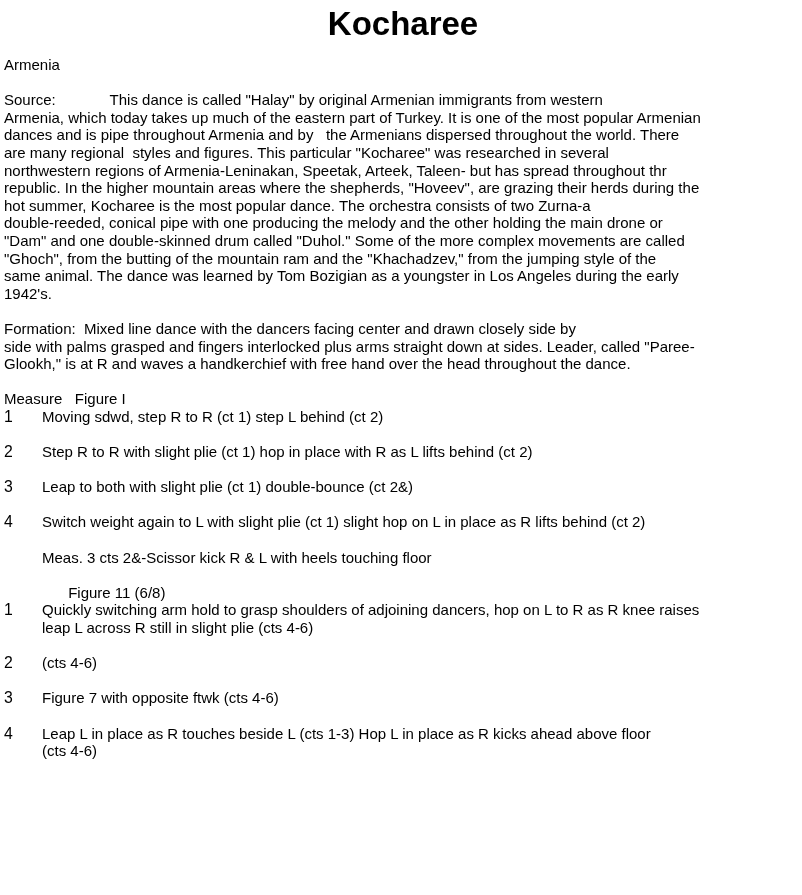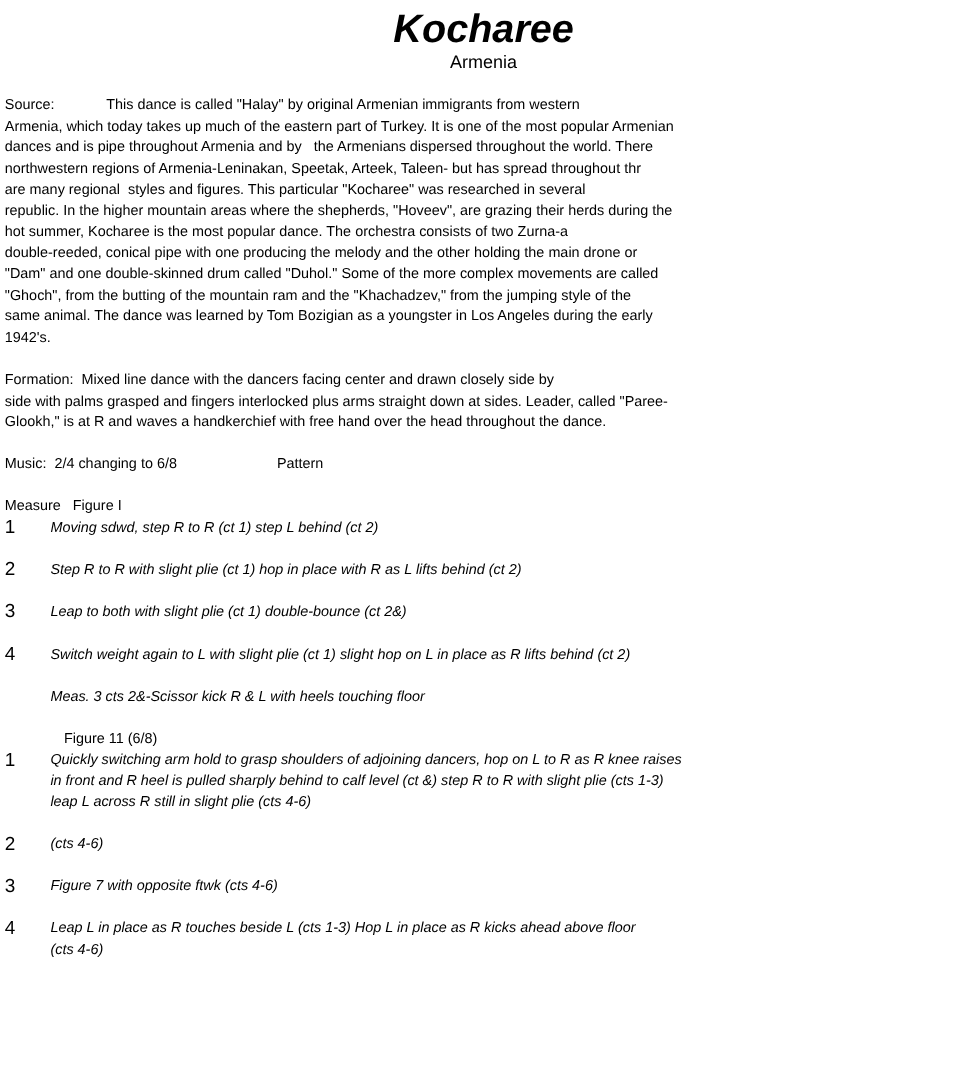--- a/index.html
+++ b/index.html
@@ -11,76 +11,74 @@
     overflow: hidden;
   }
   .page { width: 802px; height: 895px; padding-left: 4px; }
   .title {
     margin-top: 4px;
     text-align: center;
     font-size: 33px;
     font-weight: bold;
     line-height: 40px;
     letter-spacing: 0px;
-    font-style: italic;
   }
   .subtitle {
-    text-align: center;
     font-size: 15px;
     line-height: 17.6px;
+    margin-top: 12px;
   }
   .line {
-    font-size: 12px;
+    font-size: 15px;
     line-height: 17.6px;
     white-space: pre;
   }
   .gap-above { margin-top: 17.6px; }
   .step { display: flex; }
   .step + .step { margin-top: 17.6px; }
   .step-num {
     width: 38px;
     flex: 0 0 38px;
     font-size: 15.8px;
     line-height: 17.6px;
     white-space: pre;
   }
-  .step-text { flex: 1 1 auto; font-style: italic; }
-  .indented { margin-left: 46px; }
+  .step-text { flex: 1 1 auto; }
+  .indented { margin-left: 60px; }
 </style>
 </head>
 <body>
 
 <div class="page">
 
   <div class="title">Kocharee</div>
   <div class="subtitle">Armenia</div>
 
   <div class="gap-above">
       <div class="line">Source:             This dance is called "Halay" by original Armenian immigrants from western</div>
       <div class="line">Armenia, which today takes up much of the eastern part of Turkey. It is one of the most popular Armenian</div>
       <div class="line">dances and is pipe throughout Armenia and by   the Armenians dispersed throughout the world. There</div>
+      <div class="line">are many regional  styles and figures. This particular "Kocharee" was researched in several</div>
       <div class="line">northwestern regions of Armenia-Leninakan, Speetak, Arteek, Taleen- but has spread throughout thr</div>
-      <div class="line">are many regional  styles and figures. This particular "Kocharee" was researched in several</div>
       <div class="line">republic. In the higher mountain areas where the shepherds, "Hoveev", are grazing their herds during the</div>
       <div class="line">hot summer, Kocharee is the most popular dance. The orchestra consists of two Zurna-a</div>
       <div class="line">double-reeded, conical pipe with one producing the melody and the other holding the main drone or</div>
       <div class="line">"Dam" and one double-skinned drum called "Duhol." Some of the more complex movements are called</div>
       <div class="line">"Ghoch", from the butting of the mountain ram and the "Khachadzev," from the jumping style of the</div>
       <div class="line">same animal. The dance was learned by Tom Bozigian as a youngster in Los Angeles during the early</div>
       <div class="line">1942's.</div>
     </div>
 
 
   <div class="gap-above">
       <div class="line">Formation:  Mixed line dance with the dancers facing center and drawn closely side by</div>
       <div class="line">side with palms grasped and fingers interlocked plus arms straight down at sides. Leader, called "Paree-</div>
       <div class="line">Glookh," is at R and waves a handkerchief with free hand over the head throughout the dance.</div>
     </div>
 
-  <div class="line gap-above">Music:  2/4 changing to 6/8                         Pattern</div>
 
   <div class="line gap-above">Measure   Figure I</div>
 
   <div>
       <div class="step">
         <div class="step-num">1</div>
         <div class="step-text">
           <div class="line">Moving sdwd, step R to R (ct 1) step L behind (ct 2)</div>
         </div>
       </div>
@@ -111,21 +109,20 @@
       </div>
   </div>
 
   <div class="line gap-above indented"> Figure 11 (6/8)</div>
 
   <div>
       <div class="step">
         <div class="step-num">1</div>
         <div class="step-text">
           <div class="line">Quickly switching arm hold to grasp shoulders of adjoining dancers, hop on L to R as R knee raises</div>
-          <div class="line">in front and R heel is pulled sharply behind to calf level (ct &amp;) step R to R with slight plie (cts 1-3)</div>
           <div class="line">leap L across R still in slight plie (cts 4-6)</div>
         </div>
       </div>
       <div class="step">
         <div class="step-num">2</div>
         <div class="step-text">
           <div class="line">(cts 4-6)</div>
         </div>
       </div>
       <div class="step">

